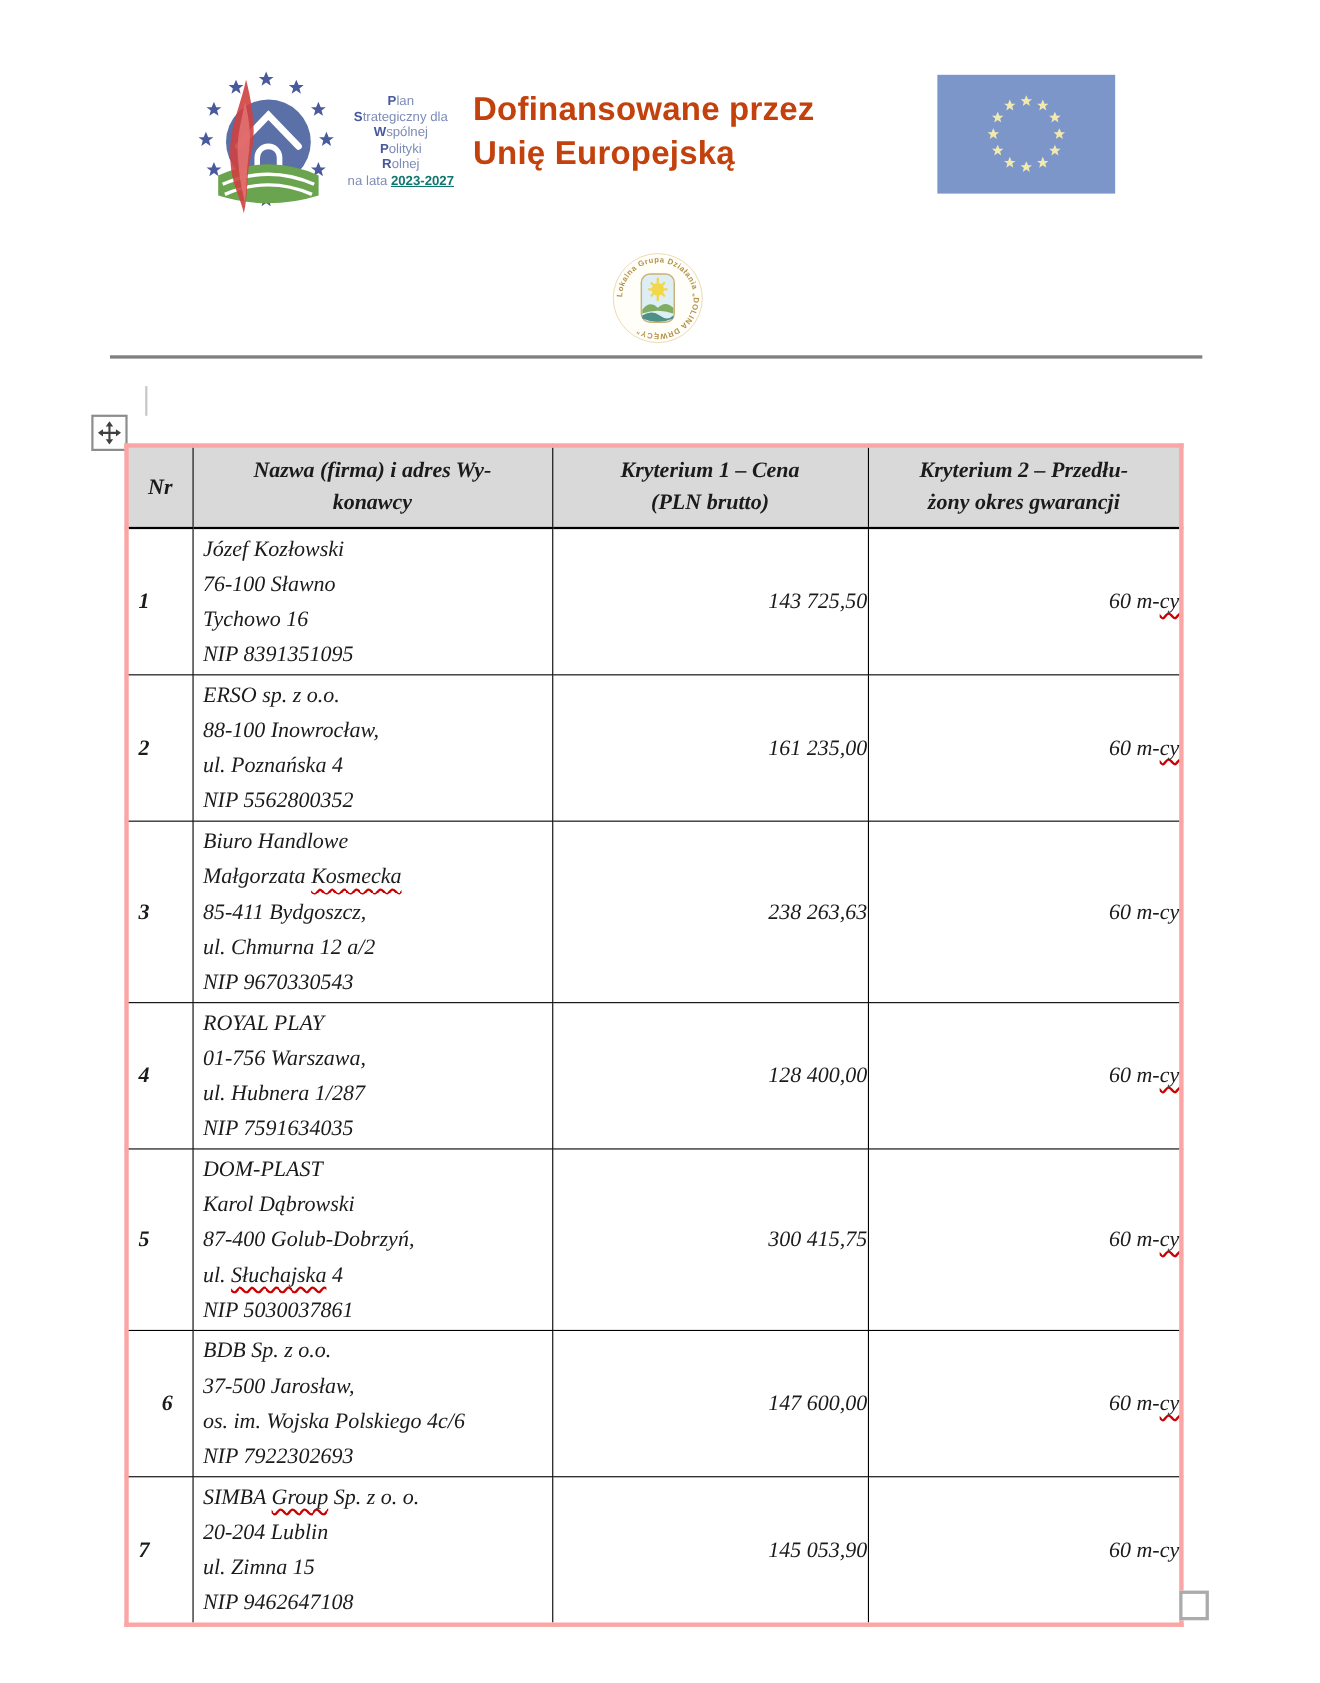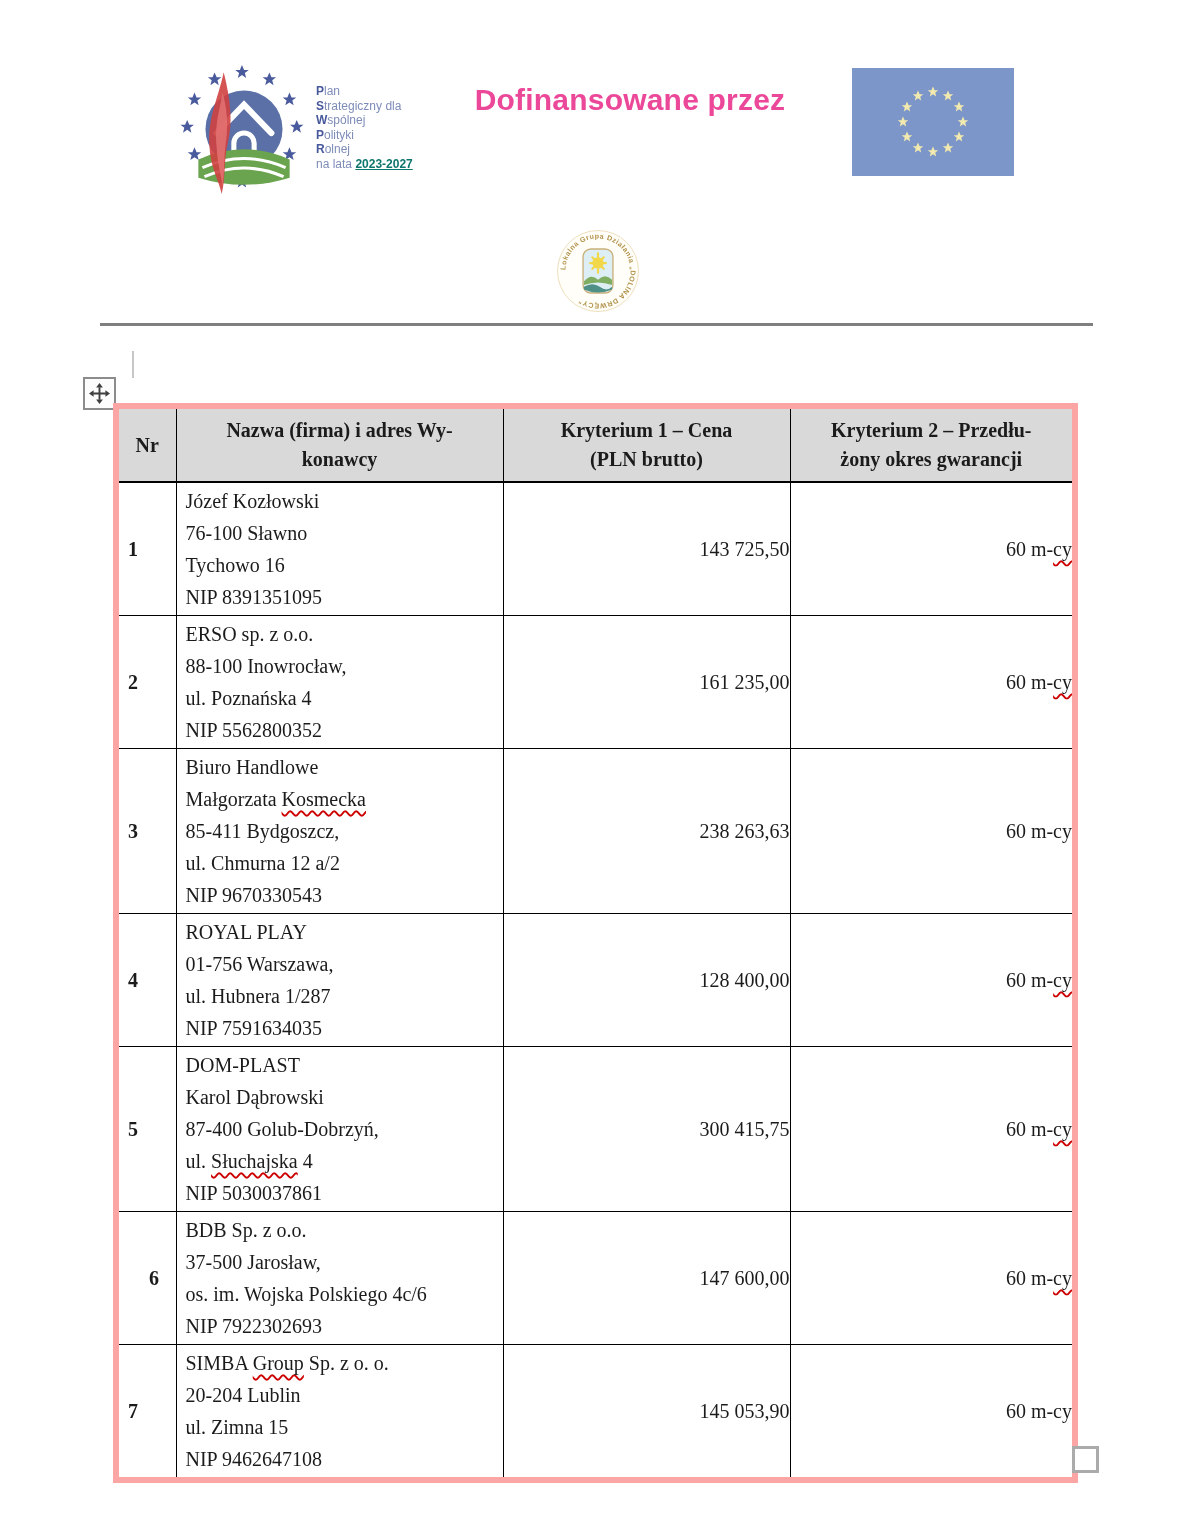--- a/index.html
+++ b/index.html
@@ -5,27 +5,27 @@
   * { margin:0; padding:0; box-sizing:border-box; }
   html,body { background:#ffffff; }
   .page {
     position:relative; width:1200px; height:1530px; background:#ffffff;
     font-family:"Liberation Serif", serif; overflow:hidden;
   }
 
   
   .wpr-emblem { position:absolute; left:178px; top:58px; width:132px; height:140px; }
   .wpr-text { position:absolute; left:316px; top:84px; font-family:"Liberation Sans", sans-serif;
-              font-size:12px; line-height:14.5px; color:#7e8cb8; }
+              font-size:12px; line-height:14.5px; color:#7e8cb8;text-align:center; }
   .wpr-text b { color:#47589b; font-weight:bold; }
   .wpr-text .yrs { color:#0f766e;text-decoration:underline; }
 
-  .eu-text { position:absolute; left:430px; top:80px; width:400px; text-align:center;
+  .eu-text { position:absolute; left:430px; top:80px; width:400px; text-align:left;
              font-family:"Liberation Sans", sans-serif; font-weight:bold; font-size:30px;
-             line-height:40px; color:#ec4899; letter-spacing:0.2px; }
+             line-height:40px; color:#c2410c; letter-spacing:0.2px; }
   .eu-flag { position:absolute; left:852px; top:67px; width:162px; height:110px; }
 
   .lgd-seal { position:absolute; left:554px; top:225px; width:88px; height:92px; }
 
   .rule { position:absolute; left:100px; top:323px; width:993px; height:3px; background:#7f7f7f; }
 
   .cursor-mark { position:absolute; left:132px; top:351px; width:2px; height:27px; background:#c6c6c6; }
 
   .move-handle { position:absolute; left:83px; top:377px; width:33px; height:33px;
                  border:2px solid #8c8c8c; background:#fdfdfd; display:flex;
@@ -36,21 +36,21 @@
 
   
   table.bidders { position:absolute; left:113px; top:403px; width:959px;
                   border-collapse:collapse; table-layout:fixed;
                   font-family:"Liberation Serif", serif; color:#1b1b1b; }
   table.bidders col.c1 { width:60px; }
   table.bidders col.c2 { width:327px; }
   table.bidders col.c3 { width:287px; }
   table.bidders col.c4 { width:285px; }
   table.bidders th, table.bidders td { border:1px solid #000; }
-  table.bidders { border:6px solid #fca5a5; }
+  table.bidders { border:4px solid #fca5a5;font-style:italic; }
   table.bidders th {
     background:#d9d9d9; font-weight:bold; font-size:20px; line-height:29px;
     text-align:center; vertical-align:middle; padding:7px 2px; border-bottom:2px solid #000;
   }
   table.bidders td { font-size:20px; vertical-align:middle; }
   td.c-nr  { font-weight:bold; padding-left:9px; }
   td.c-nr.ind { padding-left:30px; }
   td.c-name { padding:2px 6px 2px 9px; }
   .nline { line-height:32px; white-space:nowrap; }
   td.c-ctr { text-align:right; }
@@ -98,20 +98,21 @@
     <div class="wline"><b>P</b><span>lan</span></div>
     <div class="wline"><b>S</b><span>trategiczny dla</span></div>
     <div class="wline"><b>W</b><span>spólnej</span></div>
     <div class="wline"><b>P</b><span>olityki</span></div>
     <div class="wline"><b>R</b><span>olnej</span></div>
     <div class="wline"><span>na lata </span><b class="yrs">2023-2027</b></div>
   </div>
 
   <div class="eu-text">
     <div>Dofinansowane przez</div>
+    <div>Unię Europejską</div>
   </div>
 
   <svg class="eu-flag" viewBox="0 0 162 108">
     <rect x="0" y="0" width="162" height="108" fill="#7d96c9"></rect>
     <g fill="#f1e9ae">
       <use href="#starp" transform="translate(81,24) scale(0.55)"></use>
       <use href="#starp" transform="translate(96,28) scale(0.55)"></use>
       <use href="#starp" transform="translate(107,39) scale(0.55)"></use>
       <use href="#starp" transform="translate(111,54) scale(0.55)"></use>
       <use href="#starp" transform="translate(107,69) scale(0.55)"></use>

